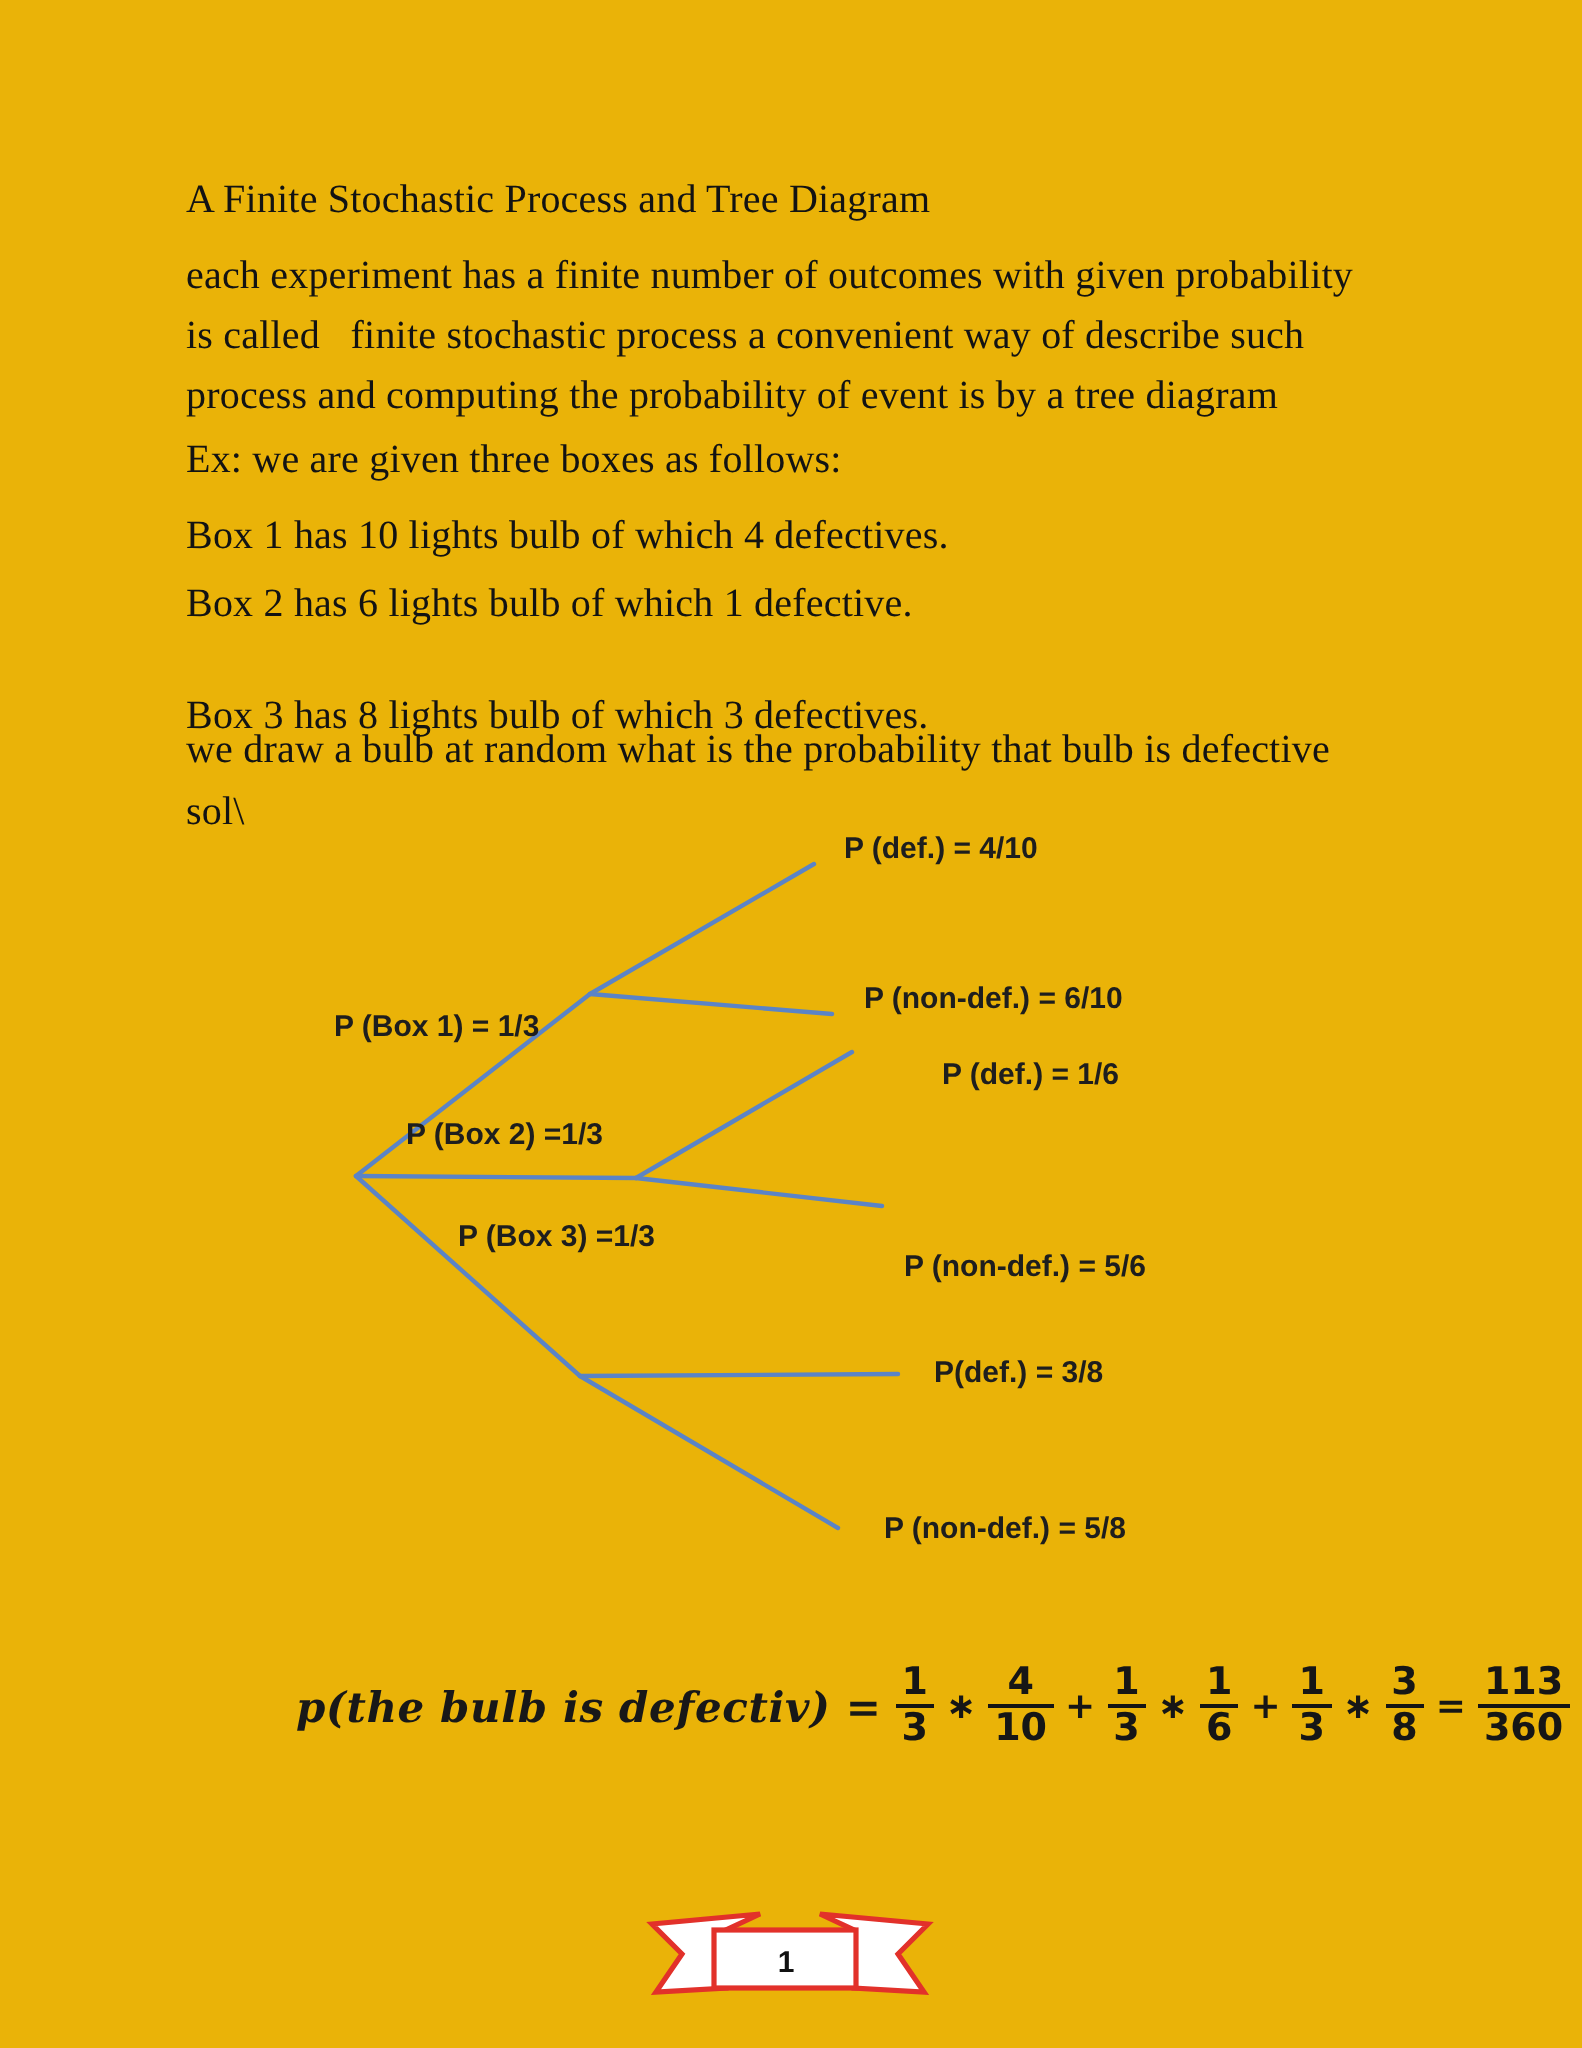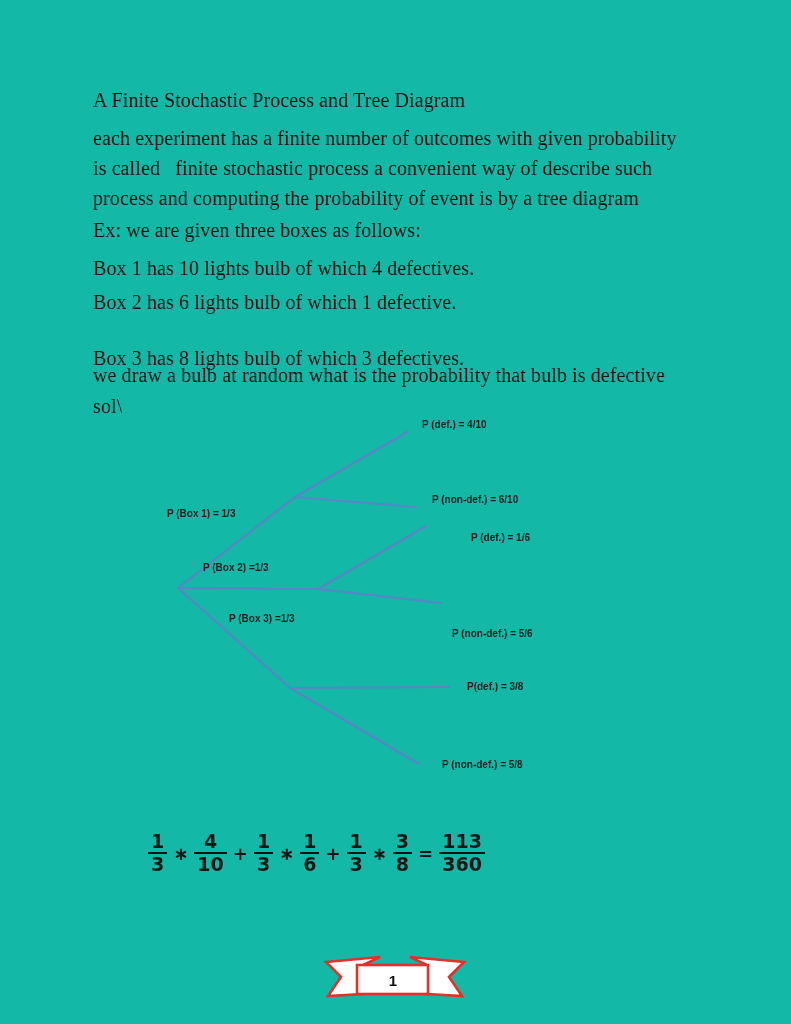--- a/index.html
+++ b/index.html
@@ -1,27 +1,27 @@
 <!DOCTYPE html>
 <html><head>
 <meta charset="utf-8">
 <style>
   html,body{margin:0;padding:0;background:#ffffff;}
   .page{
-    position:relative;width:791px;height:1024px;background:#14b8a6;
+    position:relative;width:791px;height:1024px;background:#eab308;
     font-family:"Liberation Serif",serif;color:#141414;overflow:hidden;
   }
   .bodyline{
     position:absolute;left:93px;font-size:20px;line-height:24px;
     white-space:pre;color:#131313;letter-spacing:0.1px;
   }
   .tree-svg{position:absolute;left:0;top:0;}
   .tree-label{
     position:absolute;font-family:"Liberation Sans",sans-serif;
-    font-weight:bold;font-size:10px;line-height:15px;white-space:pre;
+    font-weight:bold;font-size:15px;line-height:15px;white-space:pre;
   }
   .formula{
     position:absolute;left:148px;top:816px;height:74px;
     display:flex;align-items:center;gap:5px;
   }
   .formula .lhs{
     font-family:"DejaVu Serif",serif;font-style:italic;font-weight:bold;
     font-size:21px;color:#181818;margin-right:2px;letter-spacing:0.3px;
   }
   .frac{
@@ -73,20 +73,21 @@
       <span class="tree-label" style="left: 229px; top: 611px; color: rgb(30, 30, 30);">P (Box 3) =1/3</span>
       <span class="tree-label" style="left: 422px; top: 417px; color: rgb(30, 30, 30);">P (def.) = 4/10</span>
       <span class="tree-label" style="left: 432px; top: 492px; color: rgb(30, 30, 30);">P (non-def.) = 6/10</span>
       <span class="tree-label" style="left: 440px; top: 530px; color: rgb(30, 30, 30); padding-left: 31px;">P (def.) = 1/6</span>
       <span class="tree-label" style="left: 452px; top: 596px; color: rgb(30, 30, 30); margin-top: 30px;">P (non-def.) = 5/6</span>
       <span class="tree-label" style="left: 467px; top: 679px; color: rgb(30, 30, 30);">P(def.) = 3/8</span>
       <span class="tree-label" style="left: 442px; top: 757px; color: rgb(30, 30, 30);">P (non-def.) = 5/8</span>
     </div>
 
   <div class="formula">
+    <span class="lhs">p(the bulb is defectiv) =</span>
 
     <span class="frac">
         <span class="num">1</span>
         <span class="den">3</span>
       </span>
     <span class="op">∗</span>
     <span class="frac">
         <span class="num">4</span>
         <span class="den">10</span>
       </span>

